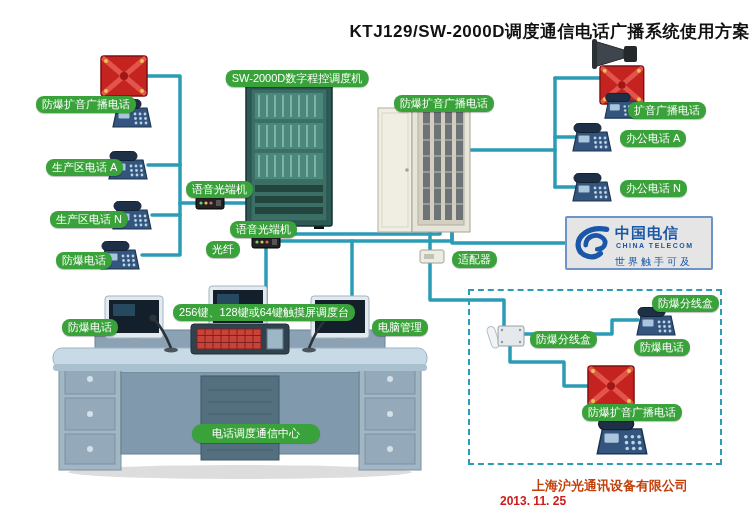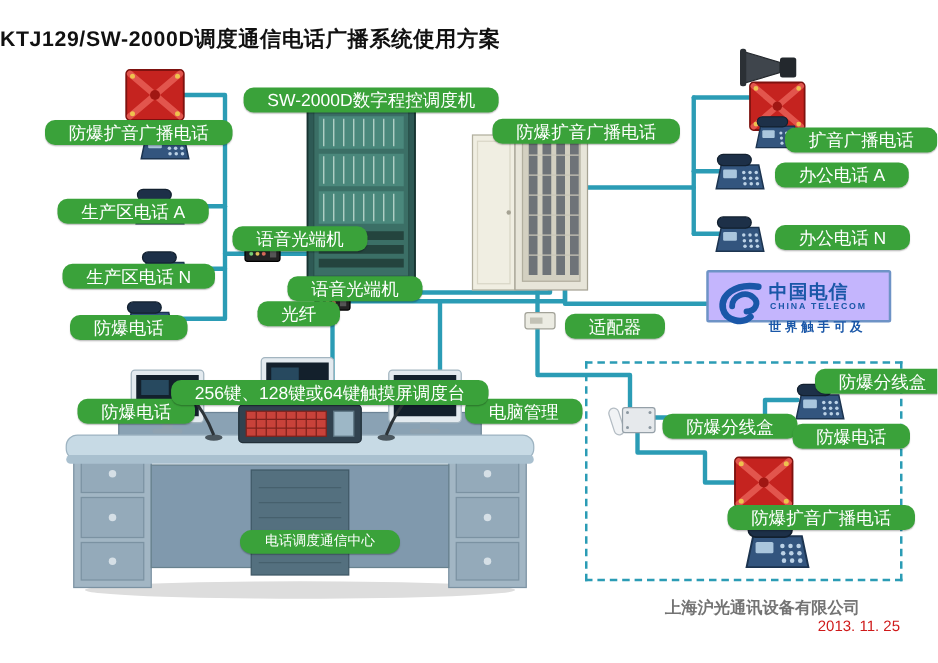--- a/index.html
+++ b/index.html
@@ -1,31 +1,31 @@
 <!DOCTYPE html>
 <html><head>
 <meta charset="utf-8">
 <style>
   *{margin:0;padding:0;box-sizing:border-box}
   html,body{background:#fff}
   body{font-family:"Liberation Sans","DejaVu Sans",sans-serif}
   .stage{position:relative;width:750px;height:530px;background:#fff;overflow:hidden}
-  .title{position:absolute;top:20px;left:0;width:100%;text-align:left;font-size:17px;font-weight:bold;color:#111;letter-spacing:.5px;z-index:5}
+  .title{position:absolute;top:20px;left:0;width:100%;text-align:right;font-size:17px;font-weight:bold;color:#111;letter-spacing:.5px;z-index:5}
   .zone{position:absolute;left:468px;top:289px;width:254px;height:176px;border:2px dashed #2b9cb5;z-index:0}
   svg.art{position:absolute;left:0;top:0;z-index:1}
-  .pill{position:absolute;background:#3aa23a;color:#fff;font-size:14px;line-height:1;padding:3px 19px;border-radius:8px;white-space:nowrap;box-shadow:0 1px 1px rgba(0,0,0,.25);z-index:5}
+  .pill{position:absolute;background:#3aa23a;color:#fff;font-size:11px;line-height:1;padding:3px 6px;border-radius:8px;white-space:nowrap;box-shadow:0 1px 1px rgba(0,0,0,.25);z-index:5}
   .pill.c{transform:translateX(-50%)}
   .pill.lg{font-size:11px;padding:4px 20px;border-radius:10px}
-  .telecom{position:absolute;left:565px;top:216px;width:148px;height:42px;background:#c4b5fd;border:2px solid #6e93c6;border-radius:2px;z-index:4}
+  .telecom{position:absolute;left:565px;top:216px;width:148px;height:54px;background:#e5e5e5;border:2px solid #6e93c6;border-radius:2px;z-index:4}
   .telecom .logo{position:absolute;left:4px;top:4px}
   .telecom .cn{position:absolute;left:48px;top:6px;font-size:15px;font-weight:bold;color:#1a57a8;letter-spacing:1px}
   .telecom .en{position:absolute;left:49px;top:24px;font-size:7px;color:#1a57a8;letter-spacing:1.5px;font-weight:bold}
-  .telecom .slogan{position:absolute;left:48px;top:37px;font-size:10px;color:#1a57a8;letter-spacing:3px;font-weight:bold}
-  .company{position:absolute;left:500px;top:477px;width:220px;text-align:center;font-weight:bold;font-size:13px;color:#737373;z-index:5}
-  .date{position:absolute;left:500px;top:494px;width:220px;text-align:right;font-size:12px;color:#cf1a1a;font-weight:normal;z-index:5}
+  .telecom .slogan{position:absolute;left:48px;top:37px;font-size:10px;color:#1a57a8;letter-spacing:3px;font-weight:normal}
+  .company{position:absolute;left:500px;top:477px;width:220px;text-align:center;font-weight:bold;font-size:13px;color:#c2410c;z-index:5}
+  .date{position:absolute;left:500px;top:494px;width:220px;text-align:left;font-size:12px;color:#cf1a1a;font-weight:bold;z-index:5}
 </style>
 </head>
 <body>
 
 <div class="stage">
 
   <div class="zone"></div>
 
   <svg class="art" width="750" height="530" viewBox="0 0 750 530">
     <defs>

